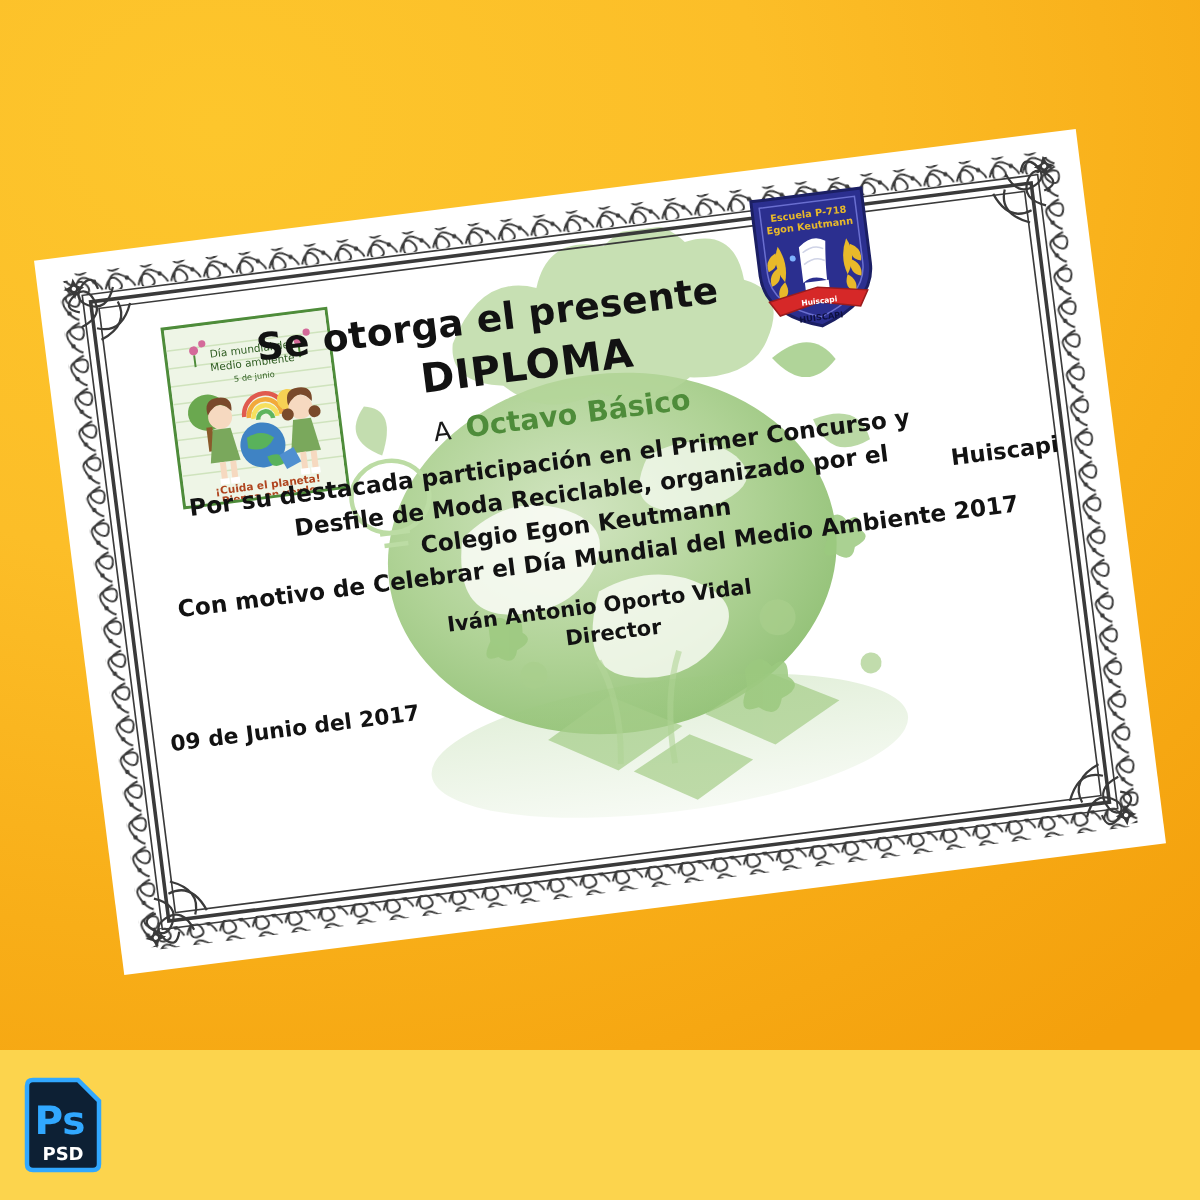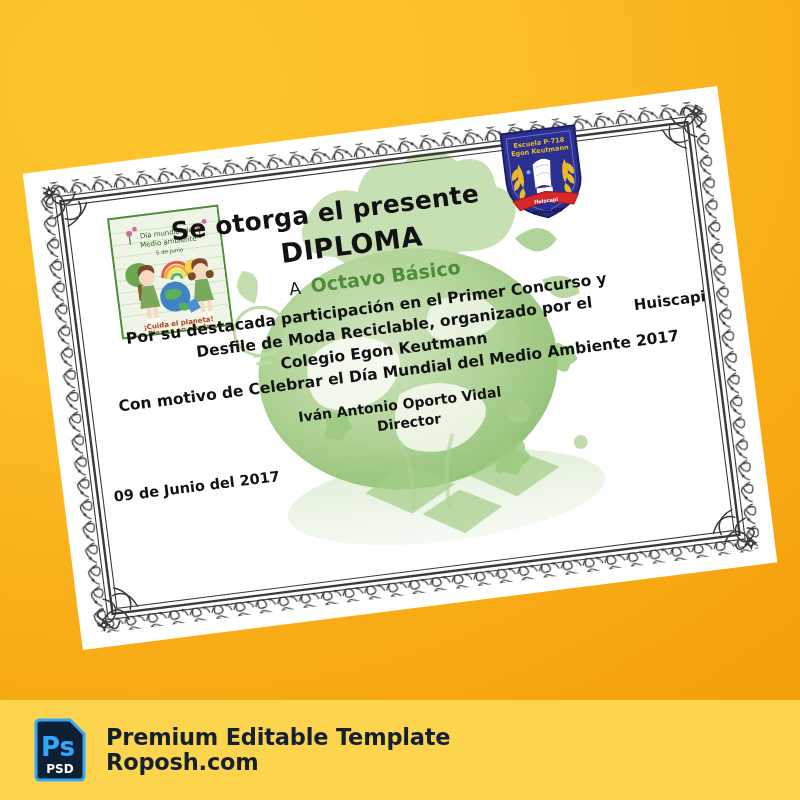--- a/index.html
+++ b/index.html
@@ -82,21 +82,21 @@
   #t-sign{ left:243px; top:268px; font-size:14px; font-weight:bold;}
   #t-role{ left:320px; top:287px; font-size:14px; font-weight:bold;}
   #t-date{ left:50px; top:324px; font-size:14.5px; font-weight:bold;}
 
   #t-place{ left:590px; top:198px; font-size:15px; font-weight:bold; z-index:6;}
 
   
   #footer{
     position:absolute; left:0; top:700px; width:800px; height:100px;
     background:#FCD44D;
-    display:flex; align-items:center; padding-left:32px; gap:18px;
+    display:flex; align-items:center; padding-left:14px; 
   }
   #ps-icon{
     width:56px; height:64px; position:relative; flex:0 0 auto;
   }
   #footer-text{ display:flex; flex-direction:column; line-height:1.12; }
   #footer-text span{
     font-size:22.5px; font-weight:bold; color:#14202E;
     font-family:"DejaVu Sans","Liberation Sans",sans-serif; letter-spacing:-.2px;
   }
 </style>
@@ -343,17 +343,13 @@
   </div>
 </div>
 
 <div id="footer">
   <svg id="ps-icon" viewBox="0 0 56 64">
     <path d="M4 6 Q4 2 8 2 H38 L52 16 V58 Q52 62 48 62 H8 Q4 62 4 58 Z" fill="#0D2034" stroke="#31A8FF" stroke-width="3"></path>
     <text x="26" y="38" font-size="26" font-weight="bold" text-anchor="middle" font-family="DejaVu Sans, sans-serif" fill="#31A8FF">Ps</text>
     <text x="28" y="55" font-size="12" font-weight="bold" text-anchor="middle" font-family="DejaVu Sans, sans-serif" fill="#FFFFFF">PSD</text>
   </svg>
 
-  <div id="footer-text">
-    <span>Premium Editable Template</span>
-    <span>Roposh.com</span>
-  </div>
 </div>
 
 </body></html>

